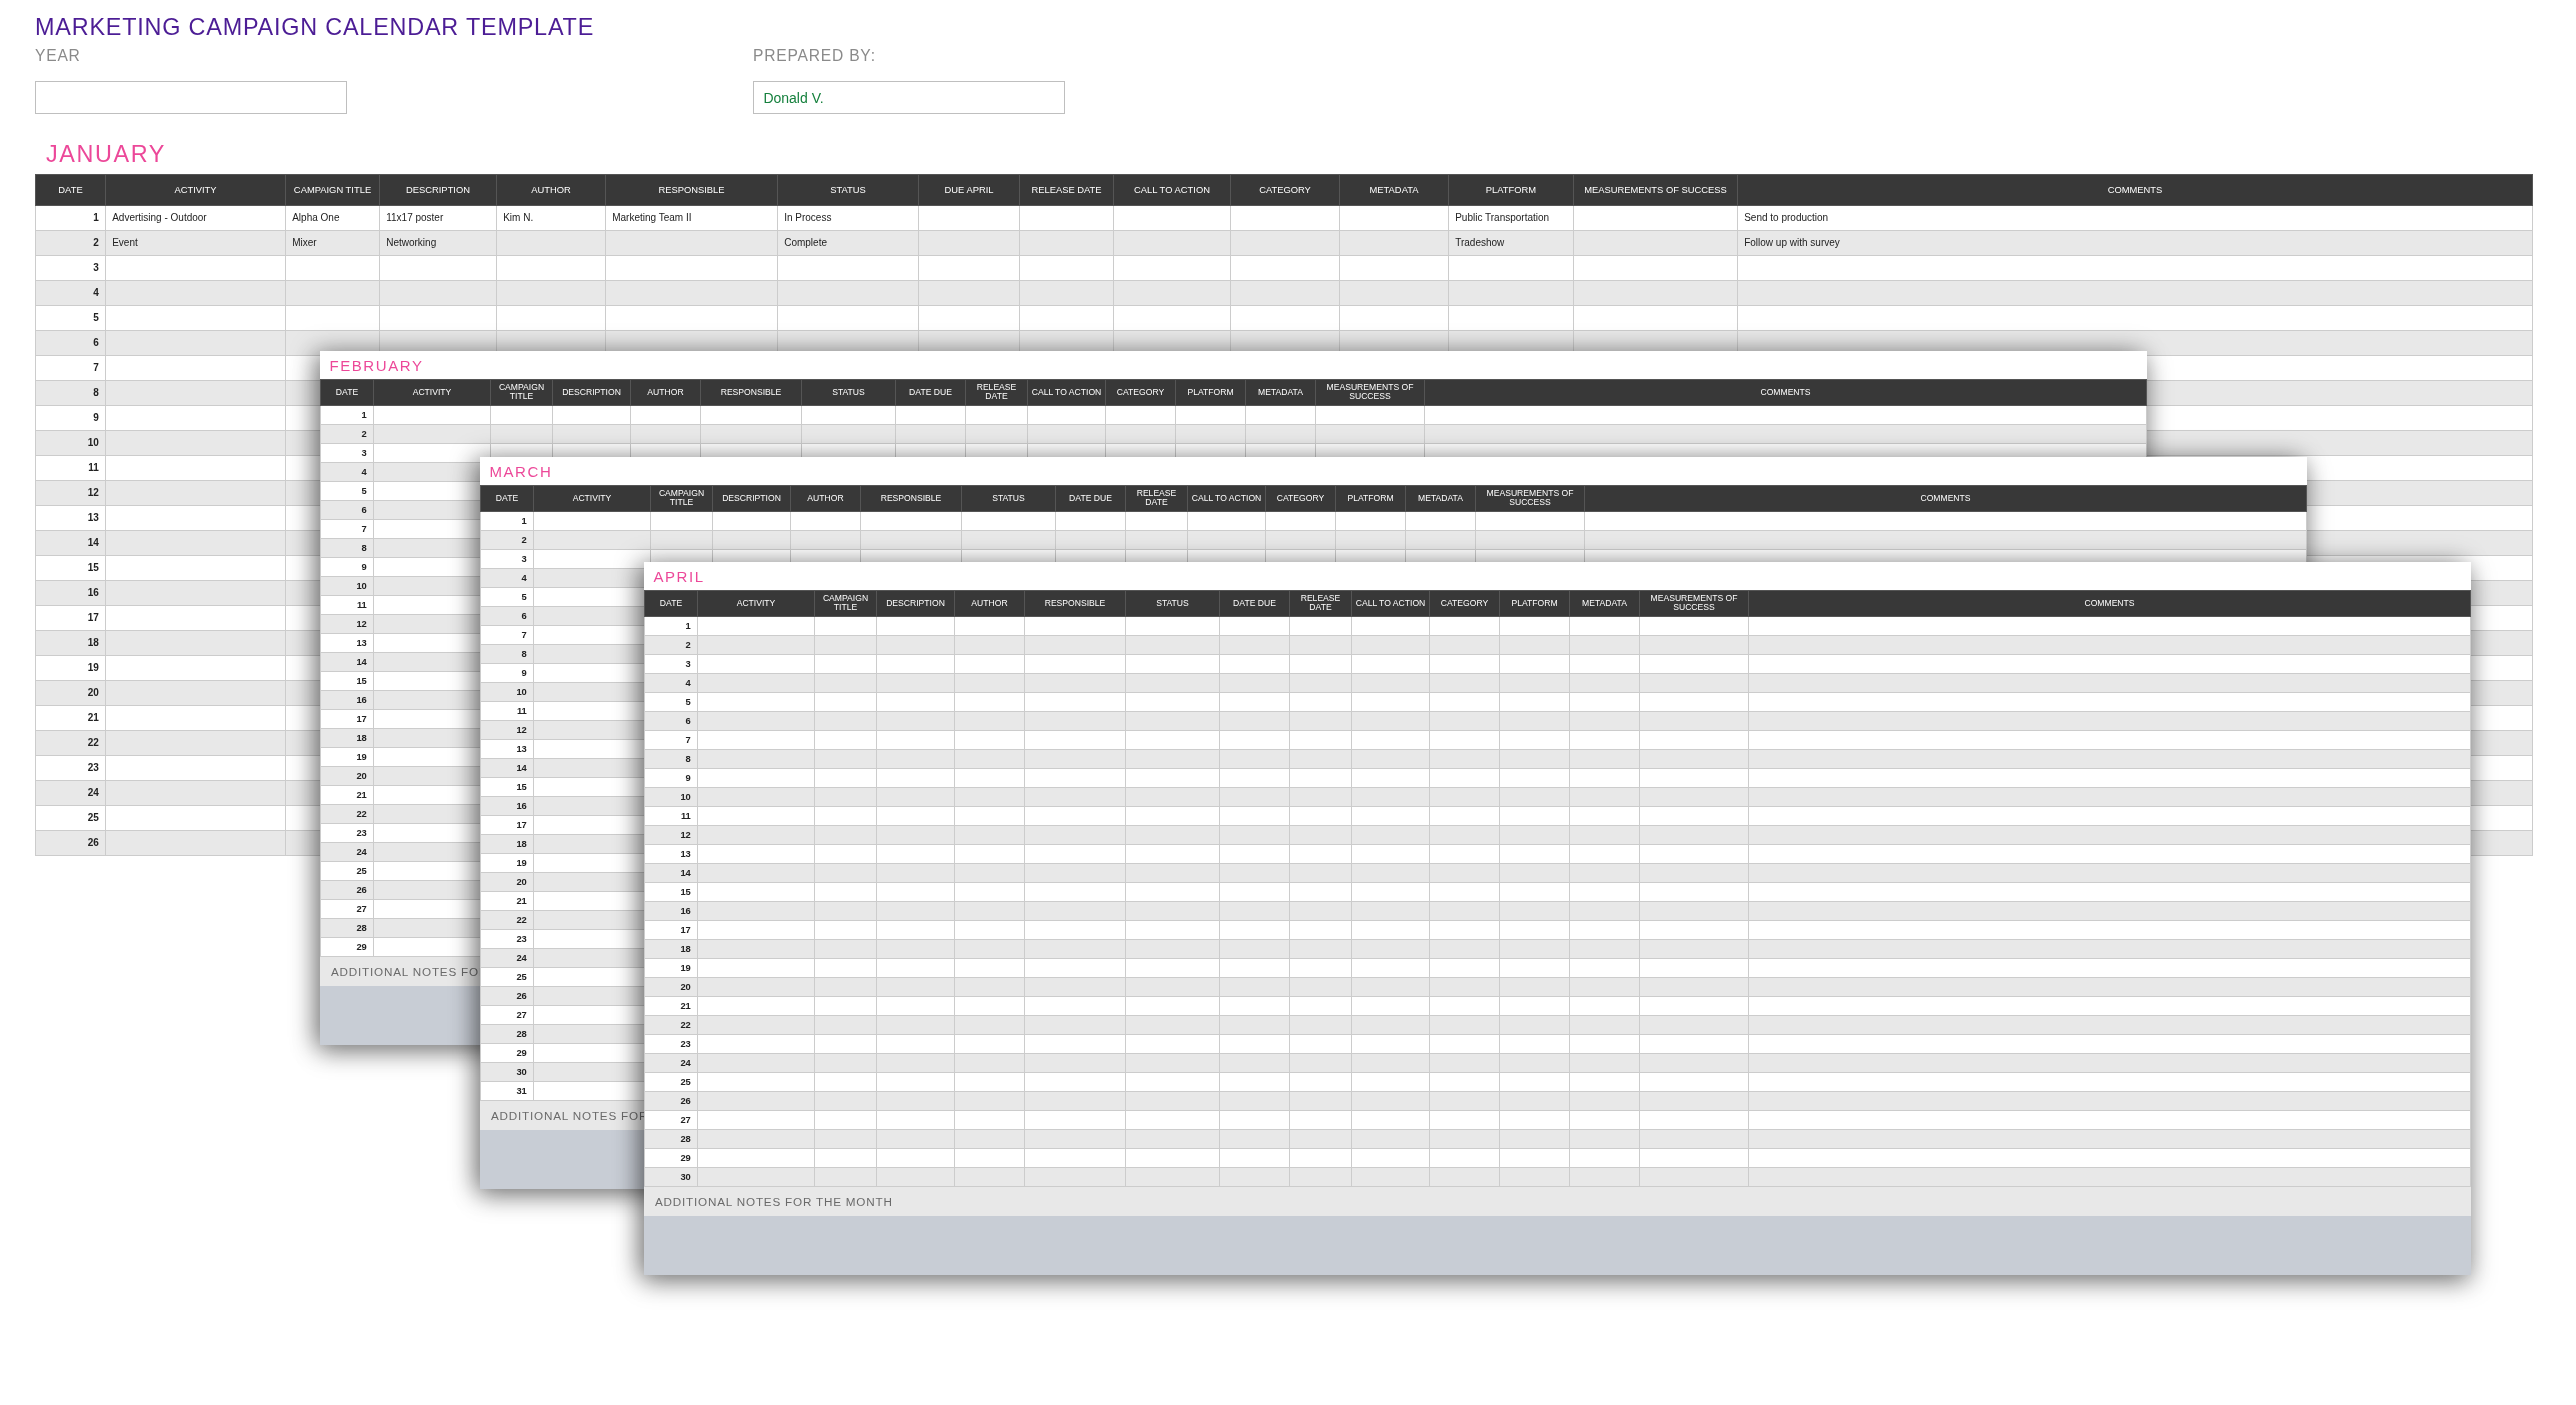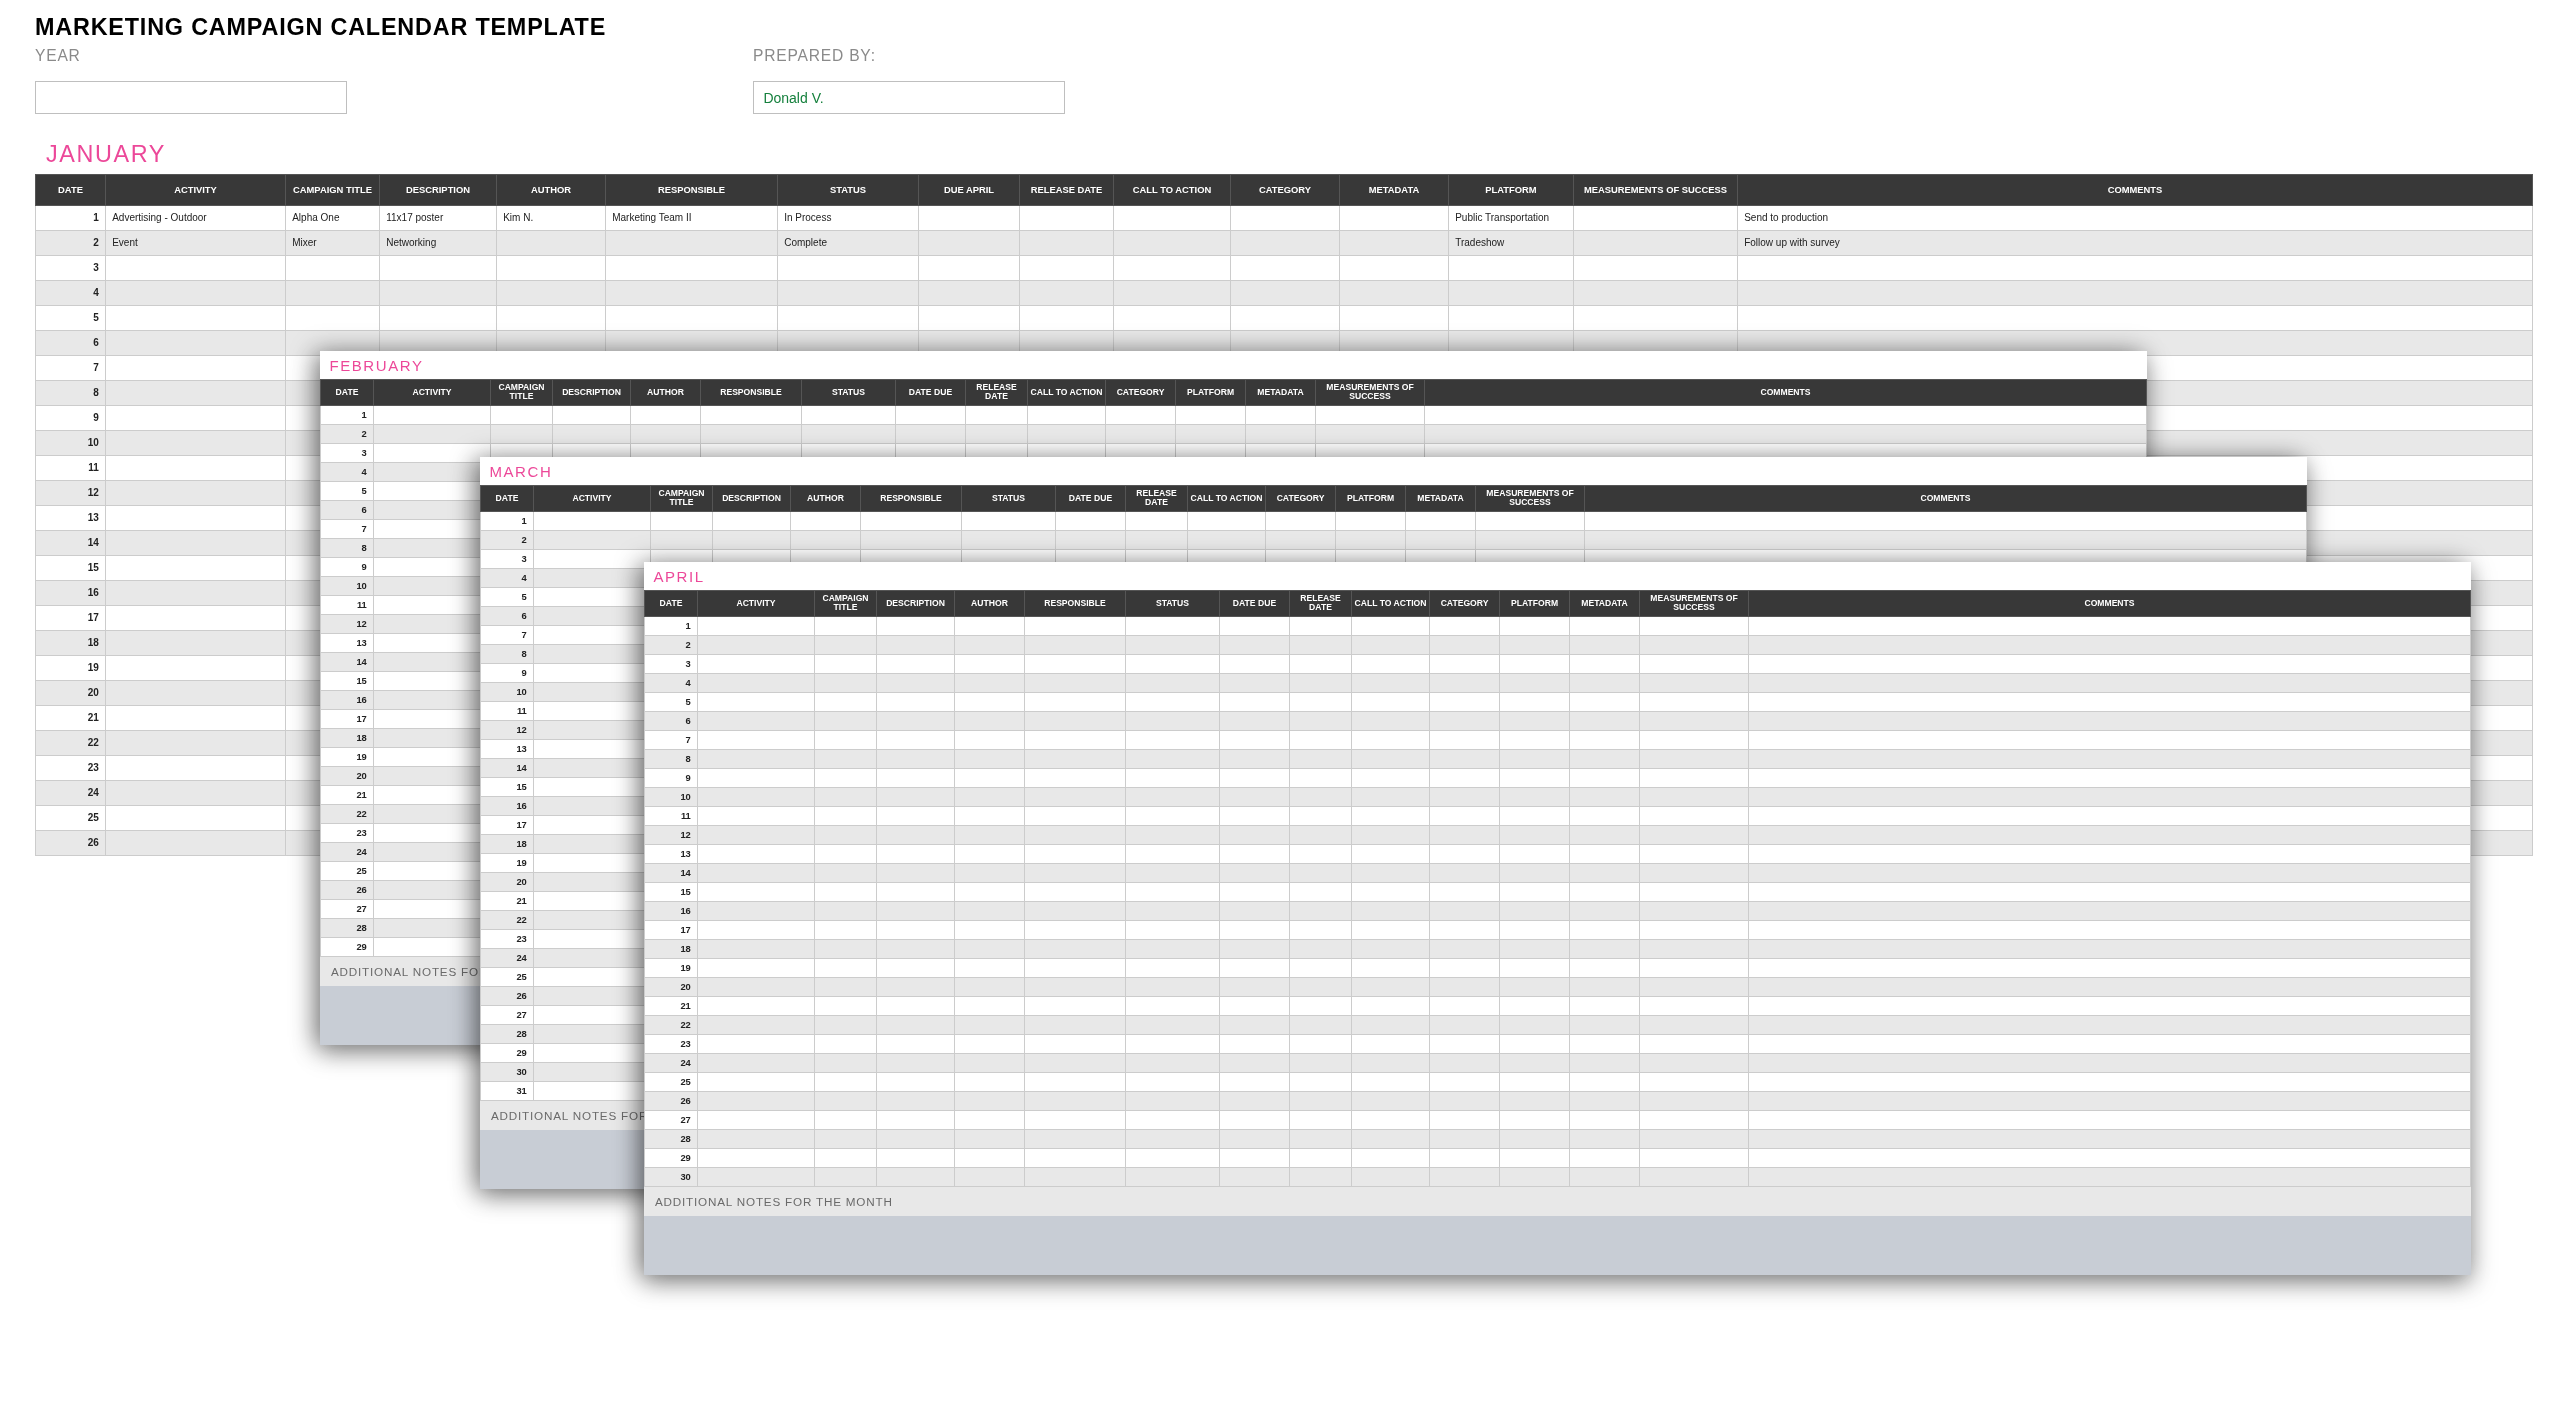--- a/index.html
+++ b/index.html
@@ -1,25 +1,25 @@
 <!DOCTYPE html>
 <html style="font-size:12.5px"><head>
 <meta charset="utf-8">
 <style>
   * { box-sizing: border-box; margin: 0; padding: 0; }
   body { font-family: Arial, Helvetica, sans-serif; background: #fff; width: 2576px; height: 1405px; overflow: hidden; position: relative; }
-  .page-title { font-size: 23.4px; font-weight: bold; color: #000000; letter-spacing: 0.8px; padding: 14px 0 6.2px 35px; }
+  .page-title { font-size: 23.4px; font-weight: normal; color: #4c1d95; letter-spacing: 0.8px; padding: 14px 0 6.2px 35px; }
   .meta-row { padding-left: 35px; display: flex; gap: 406px; }
   .meta-label { font-size: 15.6px; color: #8a8a8a; letter-spacing: 0.8px; margin-bottom: 16px; }
   .meta-input { width: 312px; height: 33px; border: 0.8px solid #bfbfbf; background: #fff; font-size: 14px; padding: 0 9.4px; color: #15803d; }
   .month-sheet { position: absolute; background: #fff; box-shadow: -6.2px 0 23.4px rgba(0,0,0,.35), 0 9.4px 23.4px rgba(0,0,0,.35); }
   .month-sheet.base { box-shadow: none; }
   .month-title { font-size: 23.4px; color: #ec4899; letter-spacing: 1.6px; padding: 7.8px 0 6.2px 11px; font-weight: 400; }
   table { border-collapse: collapse; width: 100%; table-layout: fixed; }
-  th { background: #383838; color: #fff; font-size: 9.4px; font-weight: bold; text-align: center; border: 0.8px solid #555; padding: 3.1px 1.6px; line-height: 1.1; height: 31px; }
+  th { background: #383838; color: #fff; font-size: 9.4px; font-weight: normal; text-align: center; border: 0.8px solid #555; padding: 3.1px 1.6px; line-height: 1.1; height: 31px; }
   td { border: 0.8px solid #ccc; font-size: 10px; color: #222; padding: 1.6px 6.2px; height: 25px; background: #fff; }
   tbody tr:nth-child(even) td { background: #e8e8e8; }
   td.cell-date { text-align: right; font-weight: bold; }
   .notes-bar { background: #e8e8e8; color: #6a6a6a; font-size: 11.7px; letter-spacing: 0.8px; padding: 7.8px 11px; }
   .notes-box { background: #c8cdd5; height: 59px; }
   
   .t-jan col.c-date{width:70px}.t-jan col.c-act{width:180px}.t-jan col.c-ct{width:94px}
   .t-jan col.c-desc{width:117px}.t-jan col.c-auth{width:109px}.t-jan col.c-resp{width:172px}
   .t-jan col.c-stat{width:141px}.t-jan col.c-due{width:101px}.t-jan col.c-rel{width:94px}
   .t-jan col.c-cta{width:117px}.t-jan col.c-cat{width:109px}.t-jan col.c-meta{width:109px}

